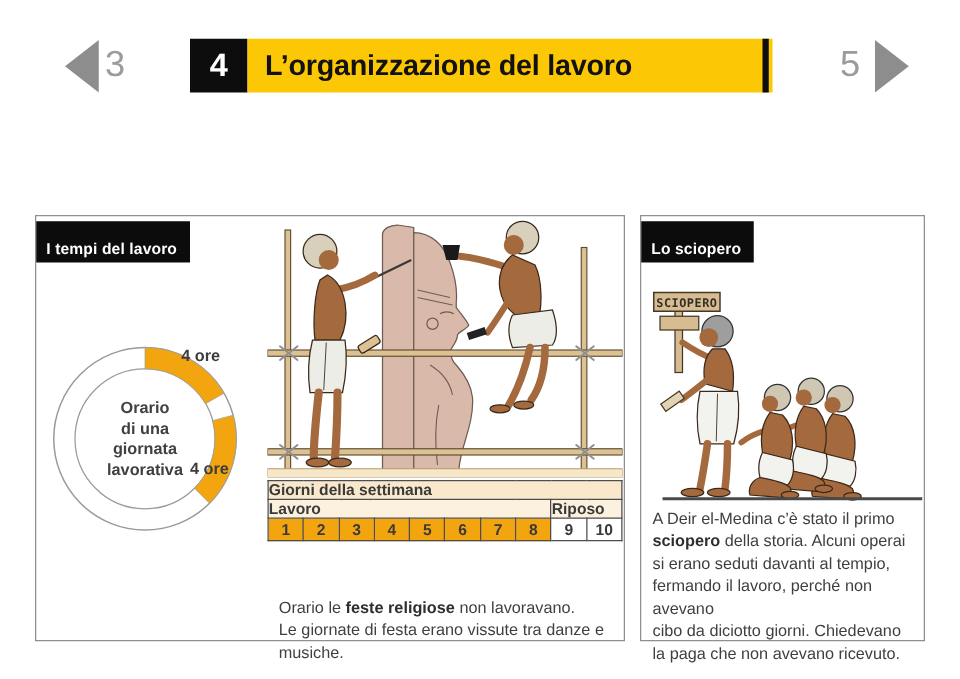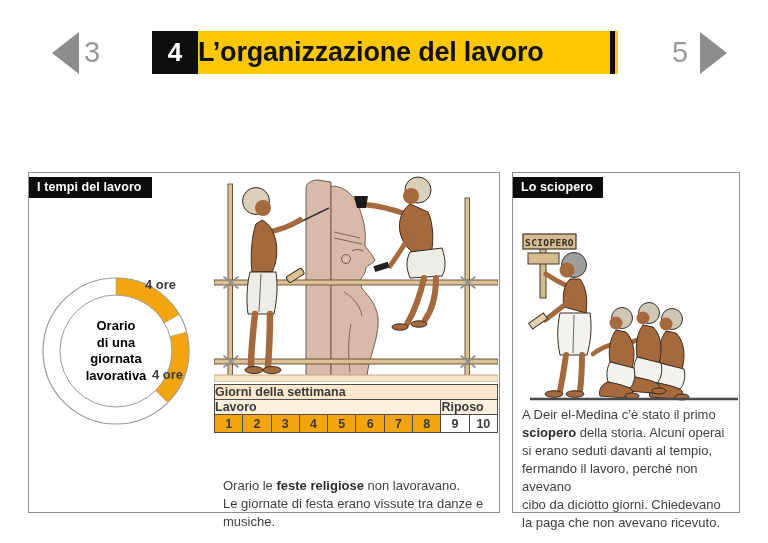--- a/index.html
+++ b/index.html
@@ -7,32 +7,32 @@
         font-family:"Liberation Sans","DejaVu Sans",sans-serif;color:#3d3d3d;}
   .abs{position:absolute;}
 
   
   .tri-left{width:0;height:0;border-top:21px solid transparent;border-bottom:21px solid transparent;border-right:27px solid #8d8d8d;}
   .tri-right{width:0;height:0;border-top:21px solid transparent;border-bottom:21px solid transparent;border-left:27px solid #8d8d8d;}
   .pagenum{font-size:29px;color:#9b9b9b;line-height:43px;}
   .chapnum{width:46px;height:43px;background:#0d0d0d;color:#fff;font-weight:bold;font-size:26px;
            display:flex;align-items:center;justify-content:center;}
   .titlebar{width:420px;height:43px;background:#FCC704;display:flex;align-items:center;}
-  .titlebar .t{font-weight:bold;font-size:27px;color:#121212;letter-spacing:-0.2px;}
+  .titlebar .t{font-weight:bold;font-size:23px;color:#121212;padding-left:14px;letter-spacing:-0.2px;}
   .titletick{position:absolute;right:3px;top:0;width:5px;height:43px;background:#0d0d0d;}
 
   .intro{font-size:15px;line-height:23px;color:#3c3c3c;}
   .intro b,.rich b{font-weight:bold;color:#2e2e2e;}
   .rich{white-space:pre-line;}
 
   .panel{border:1px solid #8f8f8f;background:#fff;}
   .panel-label{position:absolute;left:0;top:4px;background:#0c0c0c;color:#fff;font-weight:bold;
-               font-size:12.5px;padding:3px 10px 4px 8px;letter-spacing:0.1px;}
-
-  .donut-center{width:120px;text-align:center;font-weight:bold;font-size:13px;line-height:16.5px;color:#000000;}
+               font-size:12.5px;padding:15px 10px 4px 8px;letter-spacing:0.1px;}
+
+  .donut-center{width:120px;text-align:center;font-weight:bold;font-size:13px;line-height:16.5px;color:#404040;}
   .ore-label{font-weight:bold;font-size:13px;color:#3d3d3d;}
 
   .smalltext{font-size:13px;line-height:15.8px;color:#3f3f3f;}
   .midtext{font-size:13px;line-height:18px;color:#3f3f3f;}
   .righttext{font-size:13px;line-height:18px;color:#3f3f3f;}
 
   table.week{border-collapse:collapse;width:284px;table-layout:fixed;}
   table.week td{border:1px solid #4d4d4d;font-weight:bold;font-size:12.5px;color:#3a3a3a;padding:0;}
   td.t-title{background:#FAE8CC;padding:2px 6px 3px;}
   td.t-side{background:#FCF1DE;padding:1px 6px 2px;}

